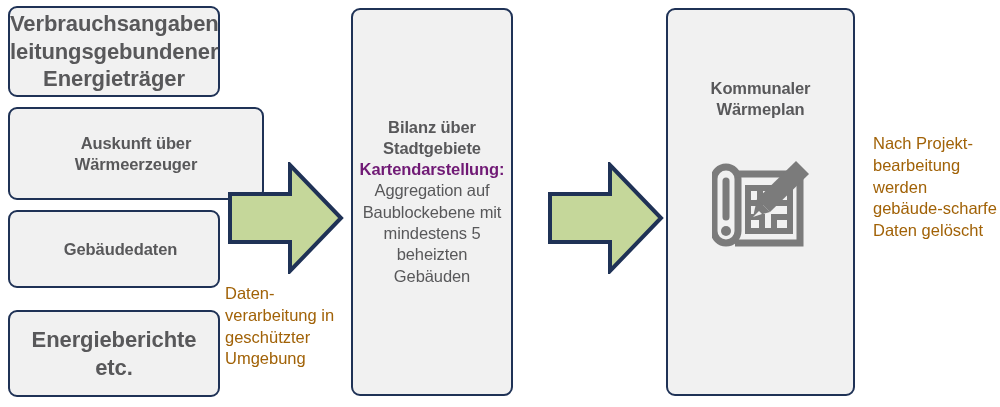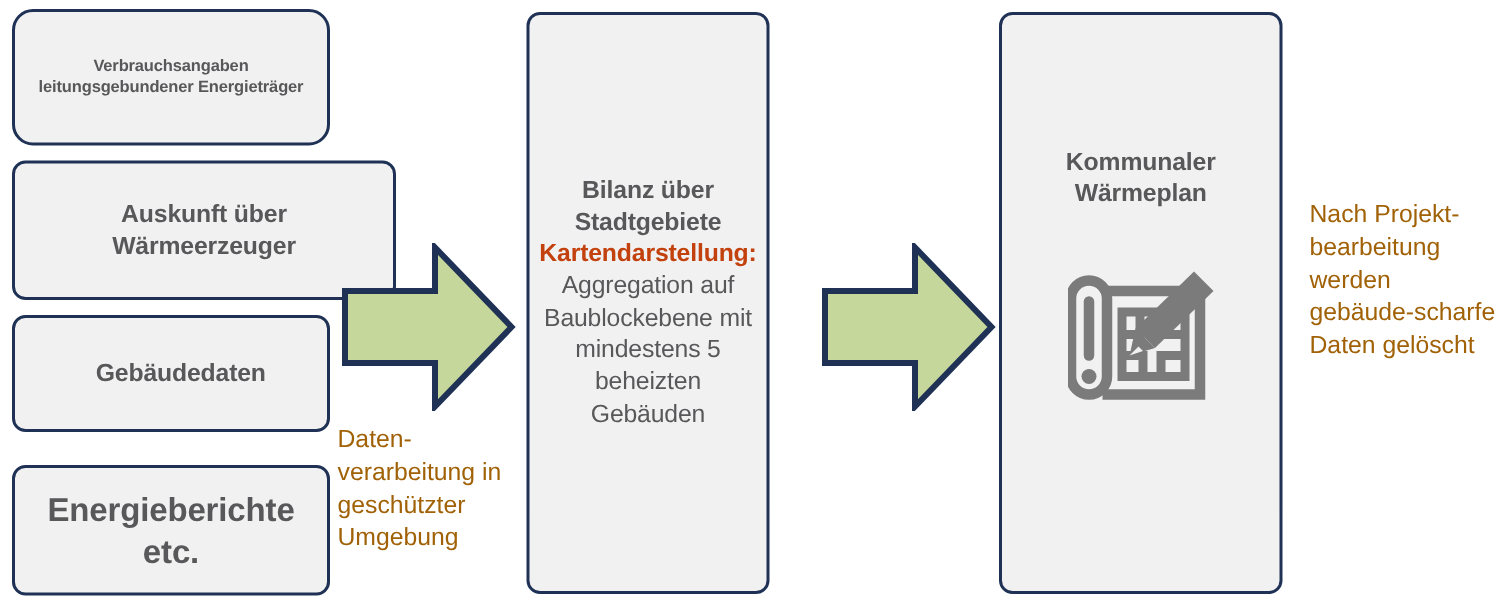--- a/index.html
+++ b/index.html
@@ -34,56 +34,56 @@
     font-weight: bold;
     line-height: 1.26;
     letter-spacing: -0.1px;
   }
   .box-inner {
     padding: 0 10px;
     width: 100%;
   }
 
   
-  #box-verbrauch { left: 8px;  top: 6px;   width: 212px; height: 91px;  font-size: 11px; border-radius: 14px; }
+  #box-verbrauch { left: 8px;  top: 6px;   width: 212px; height: 91px;  font-size: 22px; }
   #box-auskunft  { left: 8px;  top: 107px; width: 256px; height: 93px;  font-size: 16.5px; }
   #box-gebaeude  { left: 8px;  top: 210px; width: 212px; height: 78px;  font-size: 16.5px; padding-left: 13px; }
   #box-berichte  { left: 8px;  top: 310px; width: 212px; height: 87px;  font-size: 22px; }
 
   
   #box-bilanz {
     left: 351px; top: 8px; width: 162px; height: 388px;
     align-items: center;
   }
   #box-bilanz .headline {
     font-size: 16.5px;
     font-weight: bold;
     color: #58585a;
     line-height: 1.28;
   }
   #box-bilanz .sub-title {
     font-size: 16.5px;
     font-weight: bold;
-    color: #c2410c;
+    color: #701a75;
     line-height: 1.28;
   }
   #box-bilanz .sub-body {
     font-size: 16.5px;
     font-weight: normal;
     color: #58585a;
     line-height: 1.3;
   }
 
   
   #box-plan {
     left: 666px; top: 8px; width: 189px; height: 388px;
     align-items: flex-start;
   }
   #box-plan .box-inner {
-    padding-top: 88px;
+    padding-top: 68px;
   }
   #box-plan .headline {
     font-size: 16.5px;
     font-weight: bold;
     color: #58585a;
     line-height: 1.3;
   }
   .blueprint-icon-wrap {
     margin-top: 38px;
     display: flex;

